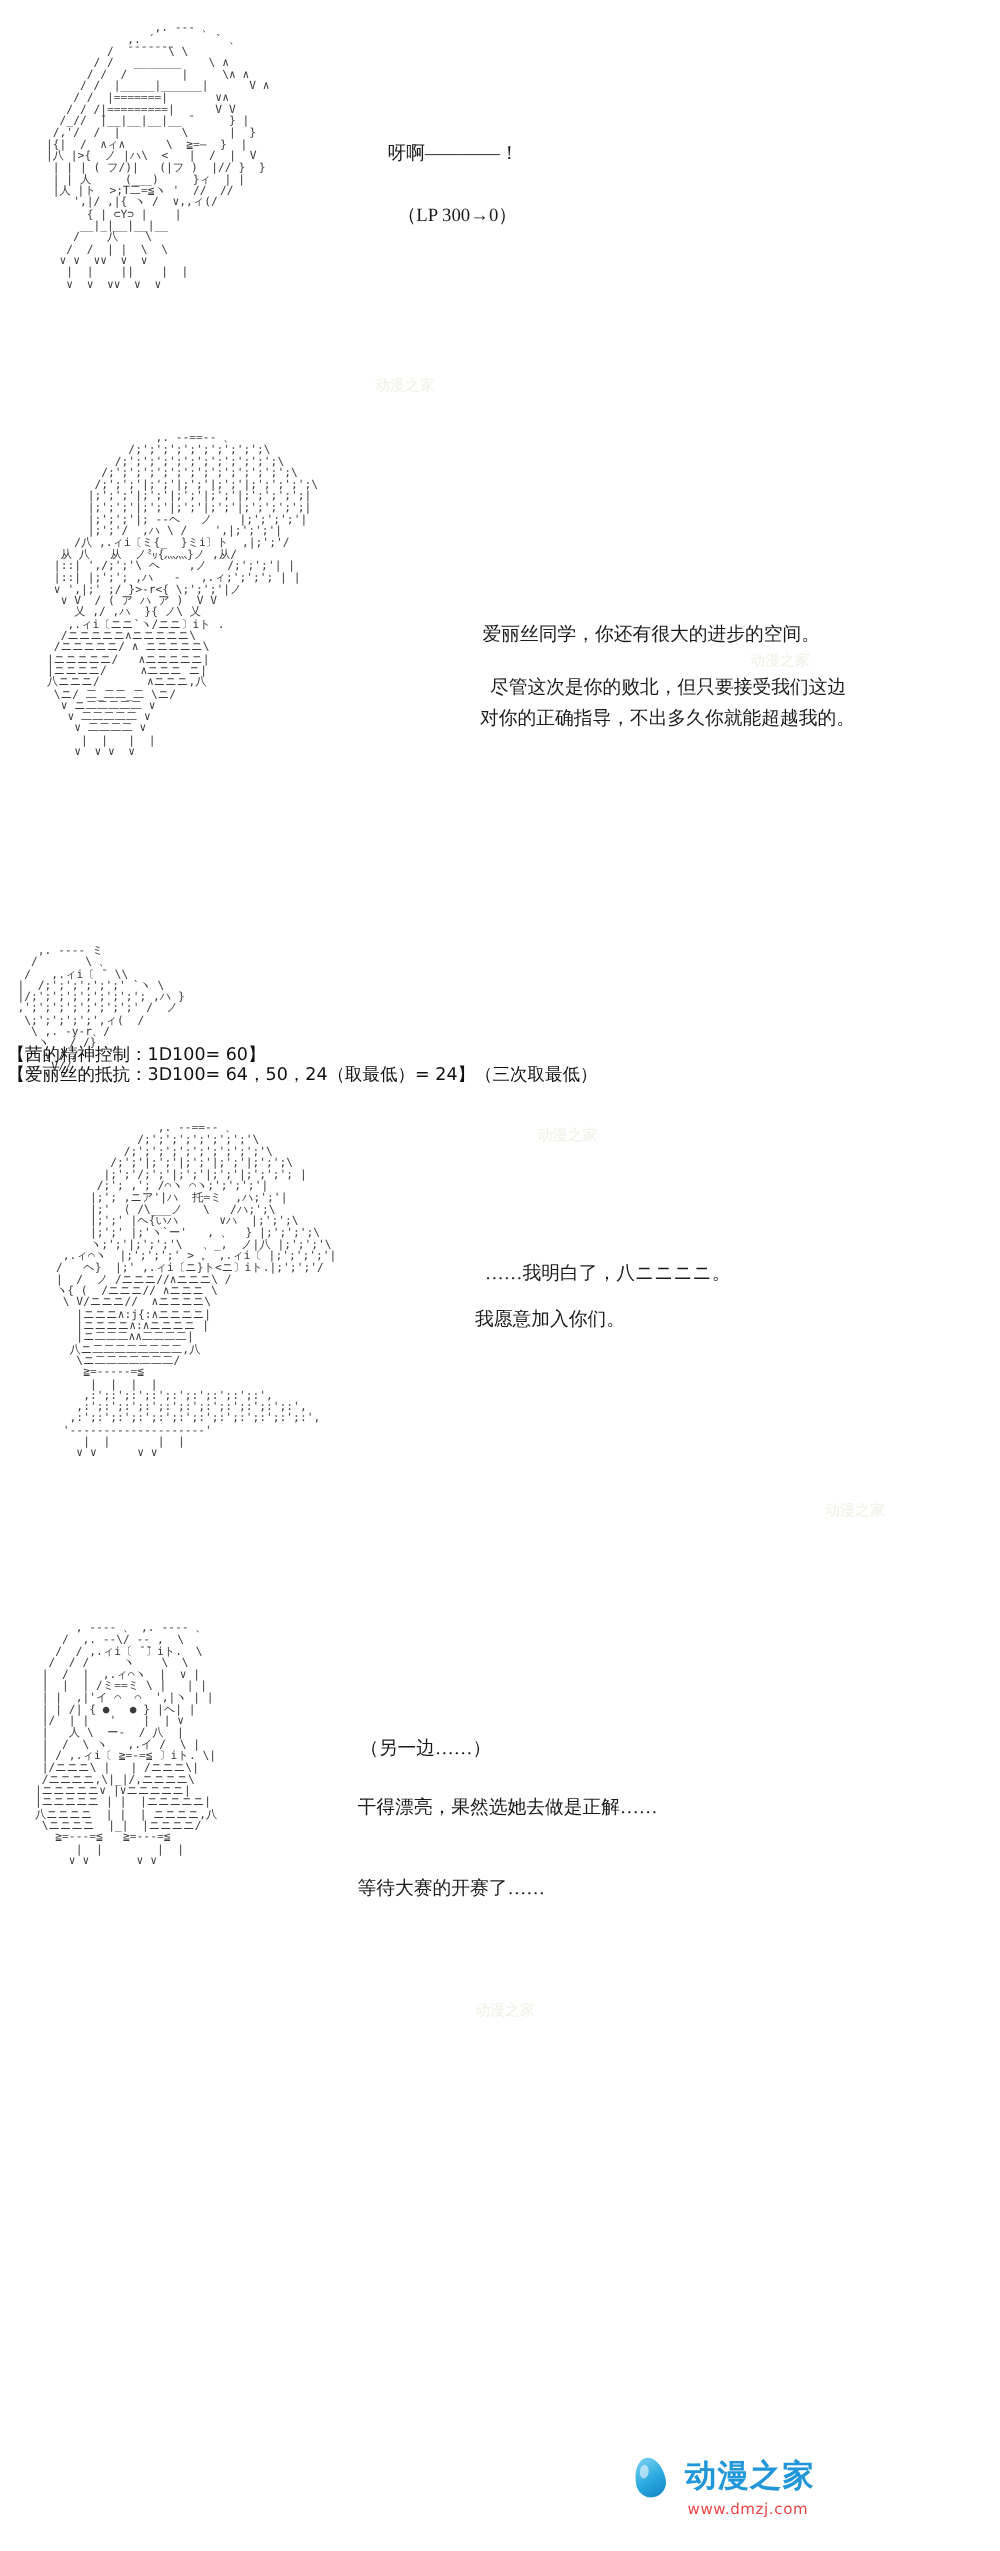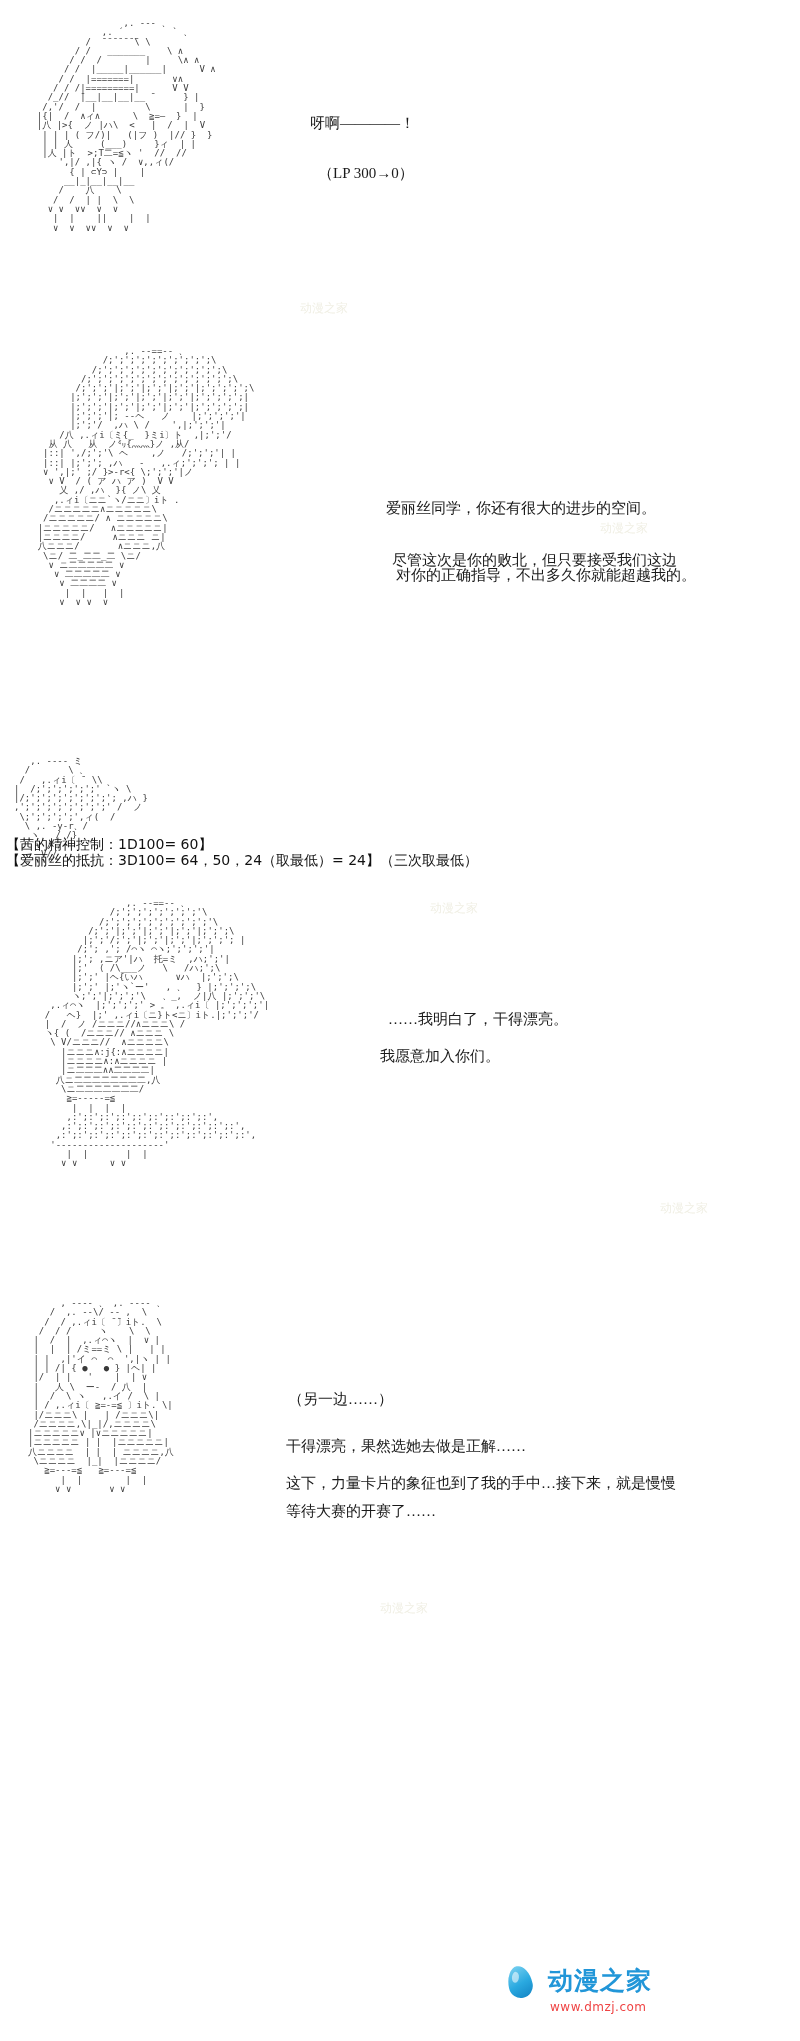--- a/index.html
+++ b/index.html
@@ -40,22 +40,22 @@
     font-size:15px;
     line-height:30px;
     color:#1a1a1a;
     white-space:nowrap;
     text-align:center;
   }
   .t-yaa   { left:310px; top:108px; }
   .t-lp    { left:318px; top:158px; }
 
   .t-s2a   { left:386px; top:478px;margin-top:15px; }
-  .t-s2b   { left:392px; top:535px;margin-top:10px; }
-  .t-s2c   { left:384px; top:560px;margin-left:12px; }
+  .t-s2b   { left:392px; top:535px; }
+  .t-s2c   { left:384px; top:560px; }
 
   .t-akane { left:228px; top:757px; }
 
   .roll{
     position:absolute;
     left:6px;
     font-family:"DejaVu Sans","Liberation Sans",sans-serif;
     font-size:14px;
     line-height:16px;
     color:#111;
@@ -231,21 +231,21 @@
     八ニ二二二二二二二二,八
      \ニ二二二二二二二/
       ≧=‐---‐=≦
        |  |  |  |
       ,:';:';:';:';:';:';:';:';:',
      ,:';:';:';:';:';:';:';:';:';:';:',
     ,:';:';:';:';:';:';:';:';:';:';:';:',
    '--------------------'
       |  |       |  |
      ∨ ∨      ∨ ∨</pre>
-  <div class="line t-s3a">……我明白了，干得漂亮。</div>
+  <div class="line t-s3a">……我明白了，八ニニニニ。</div>
   <div class="line t-s3b">我愿意加入你们。</div>
 
   <pre class="aa aa-5">      , -‐‐- 、 ,. -‐‐- 、
     /  ,. -‐\/ ‐- ,  \
    /  / ,.ィi〔 ̄ ̄〕iト.  \
   /  / /     ヽ    \  \
  |  /  |  ,.ィ⌒ヽ  |  ∨ |
  |  |  | /ミ==ミ \ |   | |
  | |  ,|'イ ⌒  ⌒  ',|ヽ | |
  | | /| { ●   ● } |ヘ| |
@@ -257,21 +257,20 @@
  /ニニニニ,\|_|/,ニニニニ\
 |ニニニニニ∨ |∨ニニニニニ|
 |ニニニニニ | |  |ニニニニニ|
 八ニニニニ  | |  | ニニニニ,八
  \ニニニニ  |_|  |ニニニニ/
    ≧=‐-‐=≦   ≧=‐-‐=≦
       |  |        |  |
      ∨ ∨       ∨ ∨</pre>
   <div class="line t-s4a">（另一边……）</div>
   <div class="line t-s4b">干得漂亮，果然选她去做是正解……</div>
-  <div class="line t-s4c">这下，力量卡片的象征也到了我的手中…接下来，就是慢慢</div>
   <div class="line t-s4d">等待大赛的开赛了……</div>
 
   <div class="watermark">
     <div class="wm-logo">
       <div class="wm-drop"></div>
     </div>
     <div class="wm-name">动漫之家</div>
     <div class="wm-url">www.dmzj.com</div>
   </div>
 

